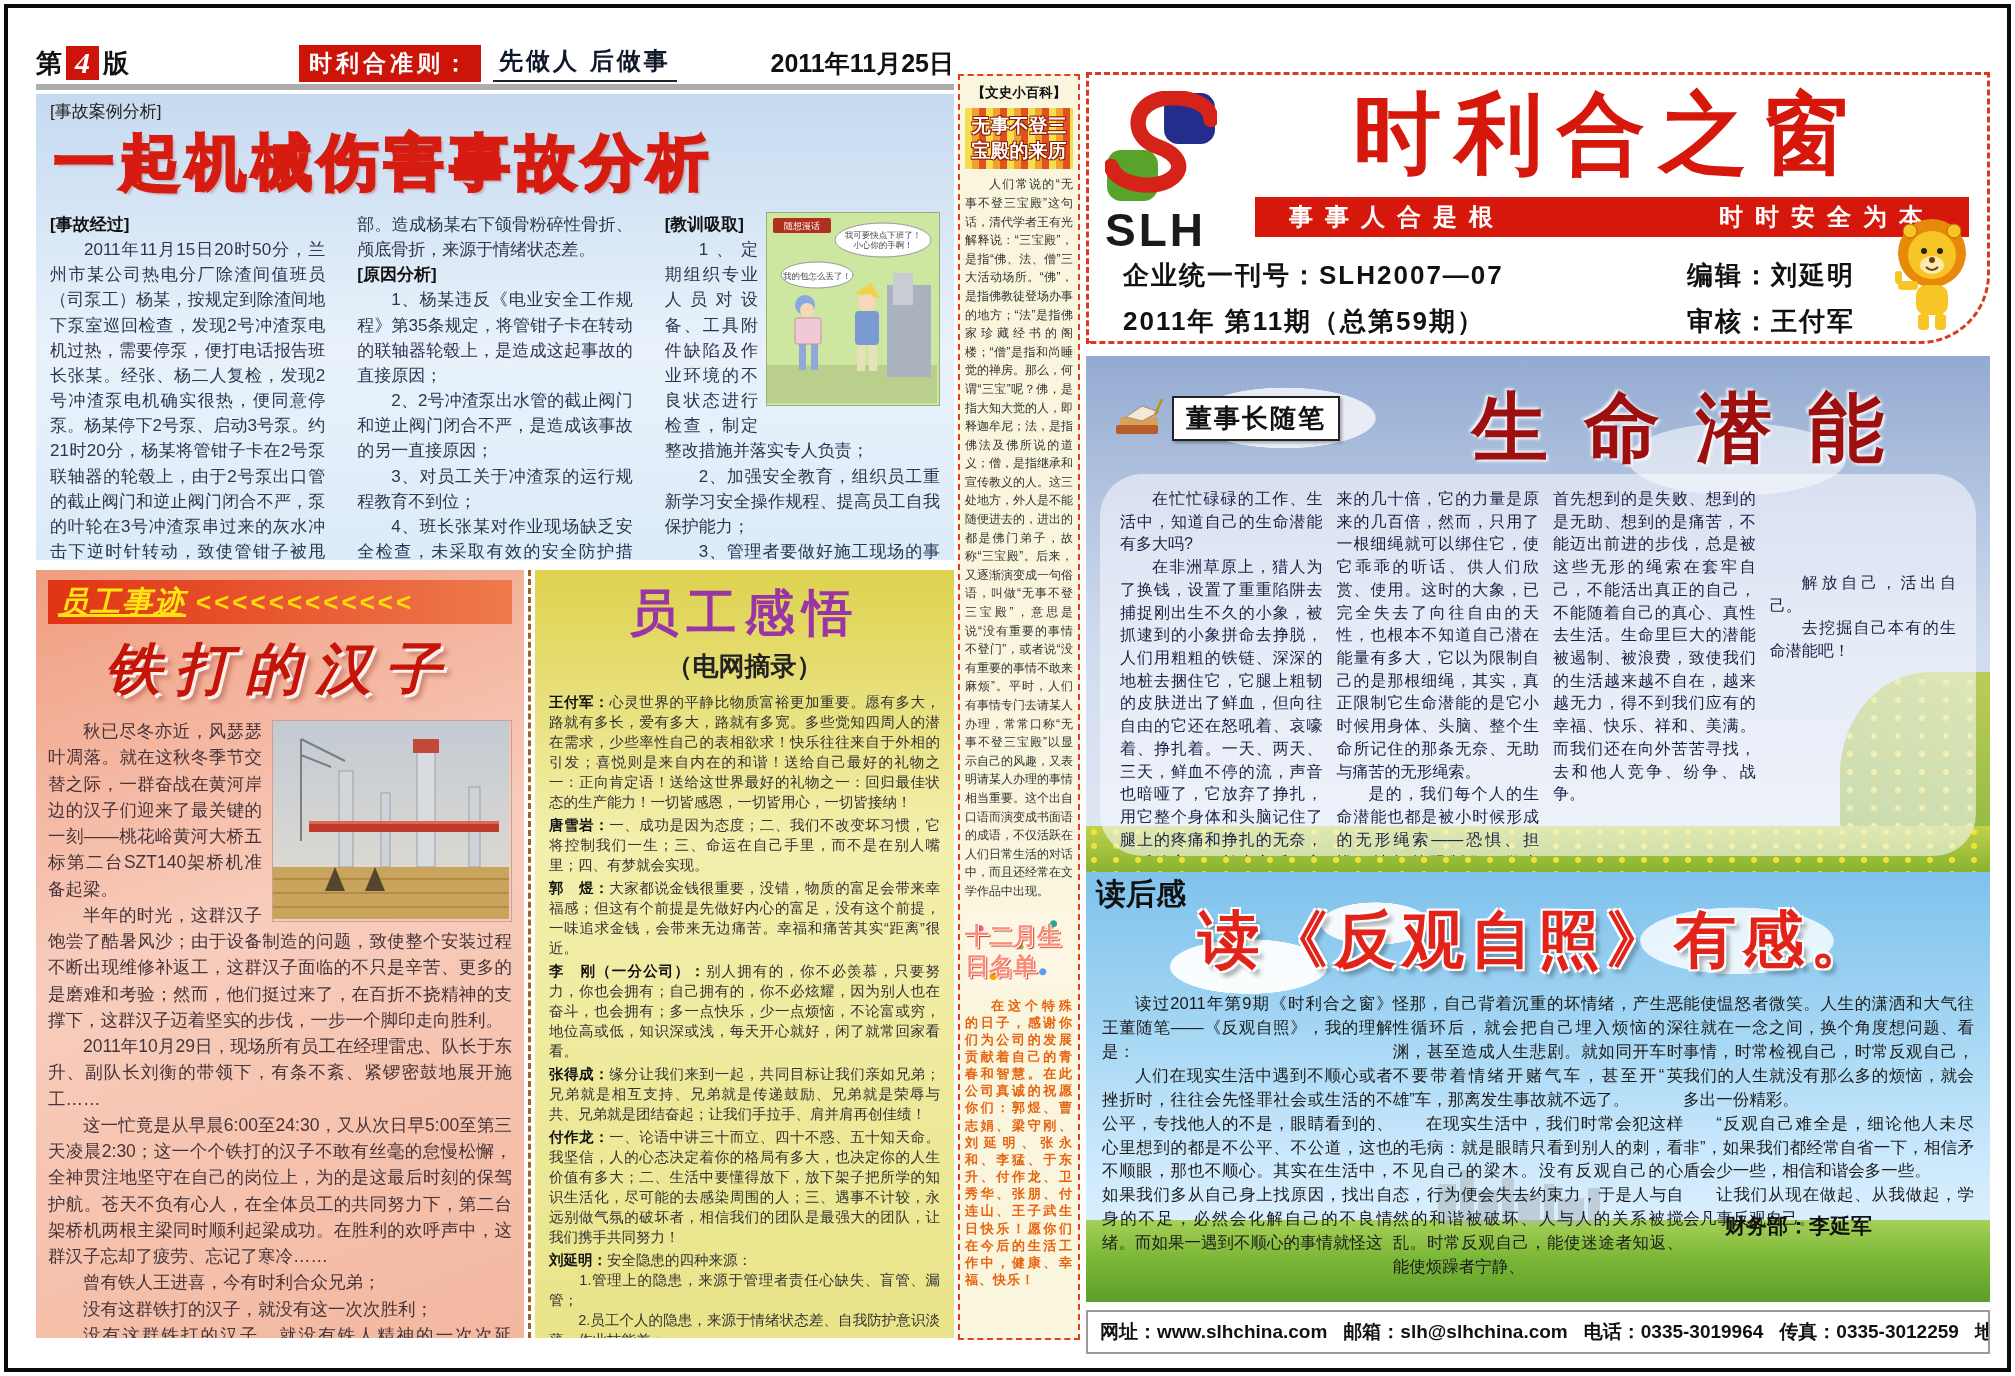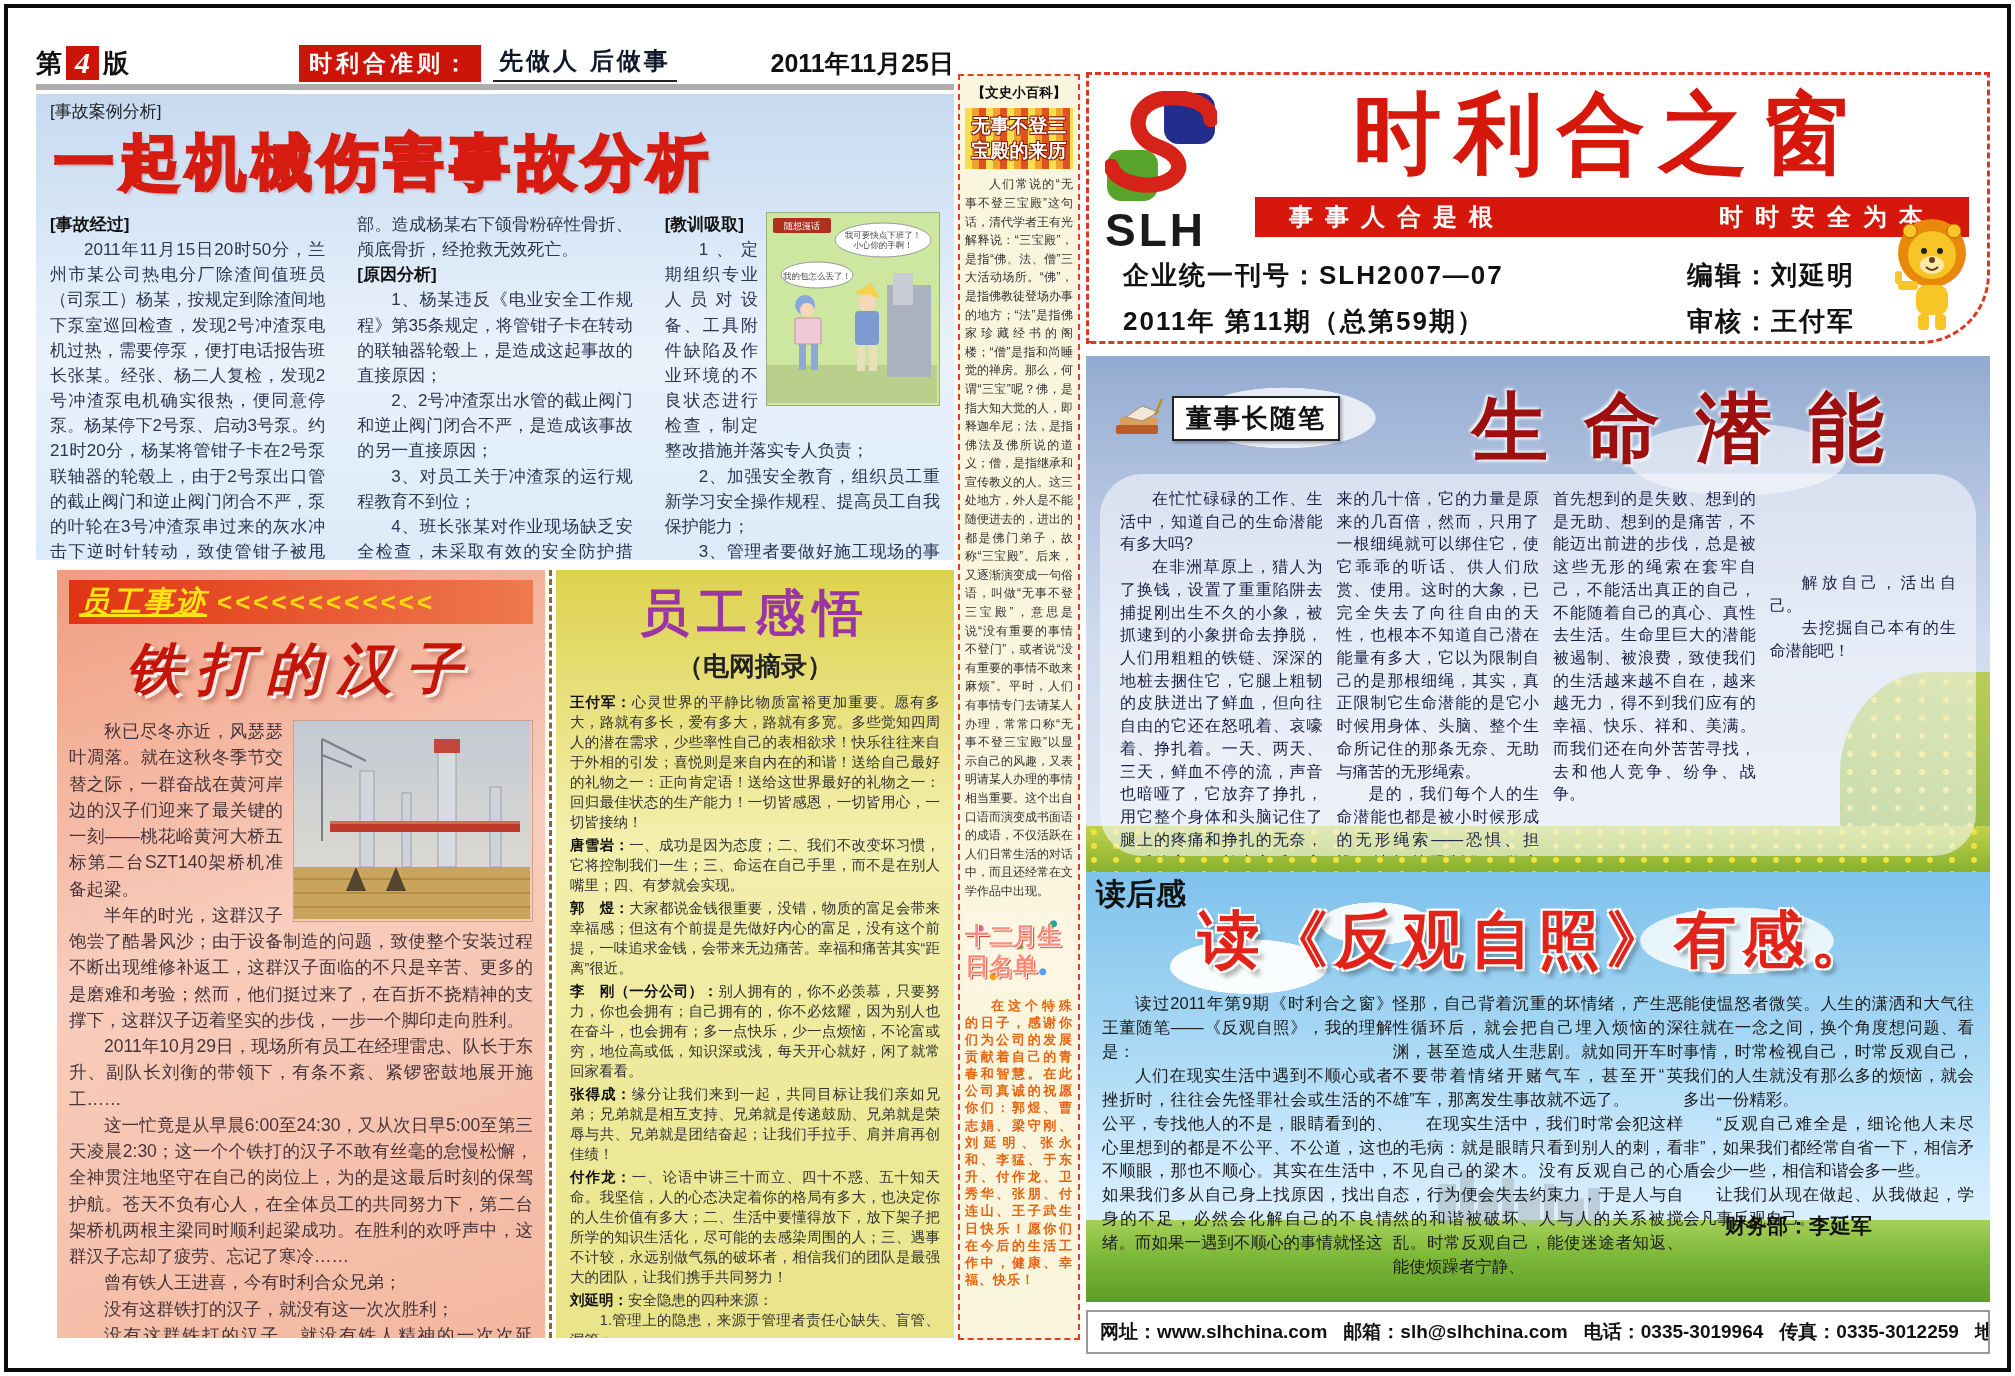--- a/index.html
+++ b/index.html
@@ -27,21 +27,21 @@
              text-shadow:3px 3px 2px rgba(150,20,10,.25);}
   .acc-cols{display:flex;gap:32px;padding:0 4px;}
   .acc-cols .col{flex:1;font-size:17px;line-height:1.48;color:#2c3552;text-align:justify;}
   .col p, .hero-body p, .e-col p, .r-col p{margin:0;text-indent:2em;}
   p.colhead{font-weight:bold;text-indent:0;color:#111;}
   p.noindent{text-indent:0;}
   .cartoon{float:right;width:172px;height:192px;margin:0 0 8px 8px;border:1px solid #9ab07a;background:#cde6a0;}
 
   .lp-bottom{display:flex;margin-top:10px;height:768px;}
   .hero{width:488px;background:linear-gradient(160deg,#f09d80,#f8cdbd 45%,#f3b79f);
-        padding:8px 12px;box-sizing:border-box;overflow:hidden;margin-left:21px;}
+        padding:8px 12px;box-sizing:border-box;overflow:hidden;}
   .hero-strip{height:44px;background:linear-gradient(90deg,#e03414,#ef7a4e);display:flex;align-items:center;
               padding:0 10px;margin:2px 0 4px;}
   .hero-strip-label{font-size:30px;font-weight:900;font-style:italic;color:#ffe312;text-decoration:underline;letter-spacing:2px;}
   .hero-arrows{font-size:26px;font-weight:900;color:#ffd90a;letter-spacing:3px;margin-left:10px;
                overflow:hidden;white-space:nowrap;flex:1;}
   .hero-title{margin:8px 0 10px;text-align:center;font-size:56px;font-weight:900;font-style:italic;letter-spacing:14px;
               color:#c51408;font-family:"Liberation Serif",serif;
               text-shadow:3px 3px 0 rgba(255,255,255,.85),6px 6px 5px rgba(120,20,10,.35);}
   .hero-body{font-size:17.5px;line-height:1.5;color:#46343a;text-align:justify;}
   .hero-photo{float:right;width:238px;height:200px;margin:2px 0 6px 10px;border:1px solid #c9a391;}
@@ -154,21 +154,21 @@
 
     <section class="accident">
       <div class="acc-tag">[事故案例分析]</div>
       <h1 class="acc-title">一起机械伤害事故分析</h1>
       <div class="acc-cols">
         <div class="col">
             <p class="colhead">[事故经过]</p>
             <p>2011年11月15日20时50分，兰州市某公司热电分厂除渣间值班员（司泵工）杨某，按规定到除渣间地下泵室巡回检查，发现2号冲渣泵电机过热，需要停泵，便打电话报告班长张某。经张、杨二人复检，发现2号冲渣泵电机确实很热，便同意停泵。杨某停下2号泵、启动3号泵。约21时20分，杨某将管钳子卡在2号泵联轴器的轮毂上，由于2号泵出口管的截止阀门和逆止阀门闭合不严，泵的叶轮在3号冲渣泵串过来的灰水冲击下逆时针转动，致使管钳子被甩起，打在杨某下颌</p>
           </div>
         <div class="col">
-            <p class="noindent">部。造成杨某右下颌骨粉碎性骨折、颅底骨折，经抢救无效死亡。</p>
+            <p class="noindent">部。造成杨某右下颌骨粉碎性骨折、颅底骨折，来源于情绪状态差。</p>
             <p class="colhead">[原因分析]</p>
             <p>1、杨某违反《电业安全工作规程》第35条规定，将管钳子卡在转动的联轴器轮毂上，是造成这起事故的直接原因；</p>
             <p>2、2号冲渣泵出水管的截止阀门和逆止阀门闭合不严，是造成该事故的另一直接原因；</p>
             <p>3、对员工关于冲渣泵的运行规程教育不到位；</p>
             <p>4、班长张某对作业现场缺乏安全检查，未采取有效的安全防护措施；</p>
           </div>
         <div class="col">
           <div class="cartoon">
             <svg width="170" height="190" viewBox="0 0 170 190">
               <rect x="0" y="0" width="170" height="190" rx="6" fill="#cde6a0"></rect>

